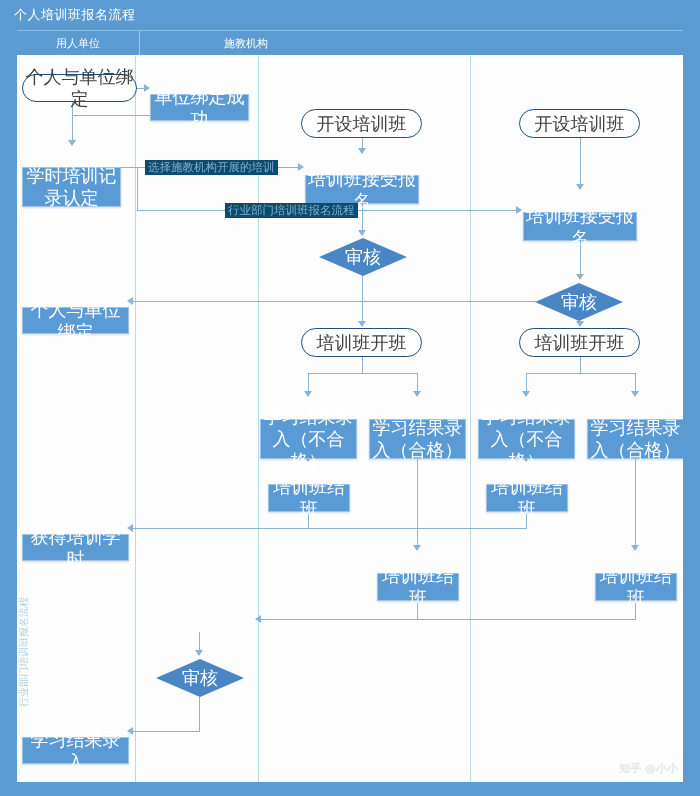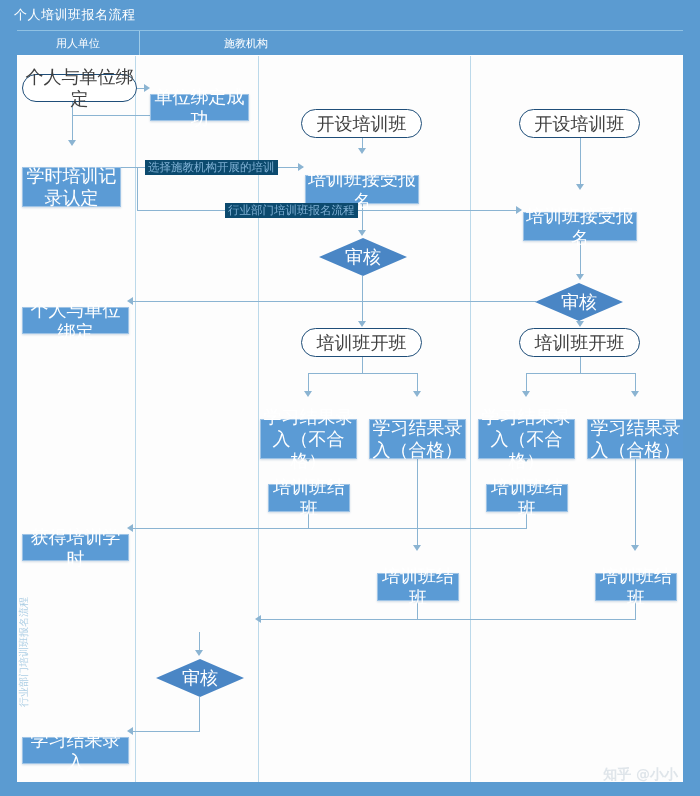--- a/index.html
+++ b/index.html
@@ -158,22 +158,22 @@
     transform-origin: center center;
     font-size: 10px;
     color: #9fc6e0;
     white-space: nowrap;
     z-index: 9;
     opacity: 0.85;
   }
   .wm-corner {
     position: absolute;
     right: 22px;
-    bottom: 12px;
-    font-size: 14px;
+    bottom: 20px;
+    font-size: 11px;
     color: #dfe5ea;
     white-space: nowrap;
     z-index: 9;
     font-weight: bold;
   }
 </style>
 </head>
 <body>
 
 <div id="canvas">

